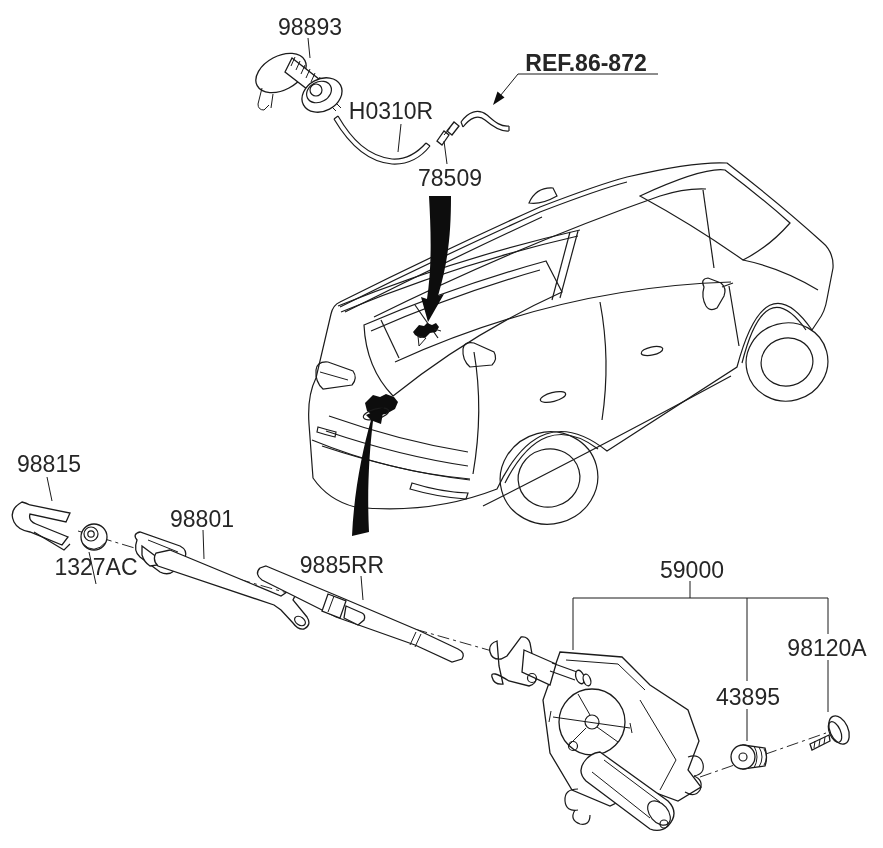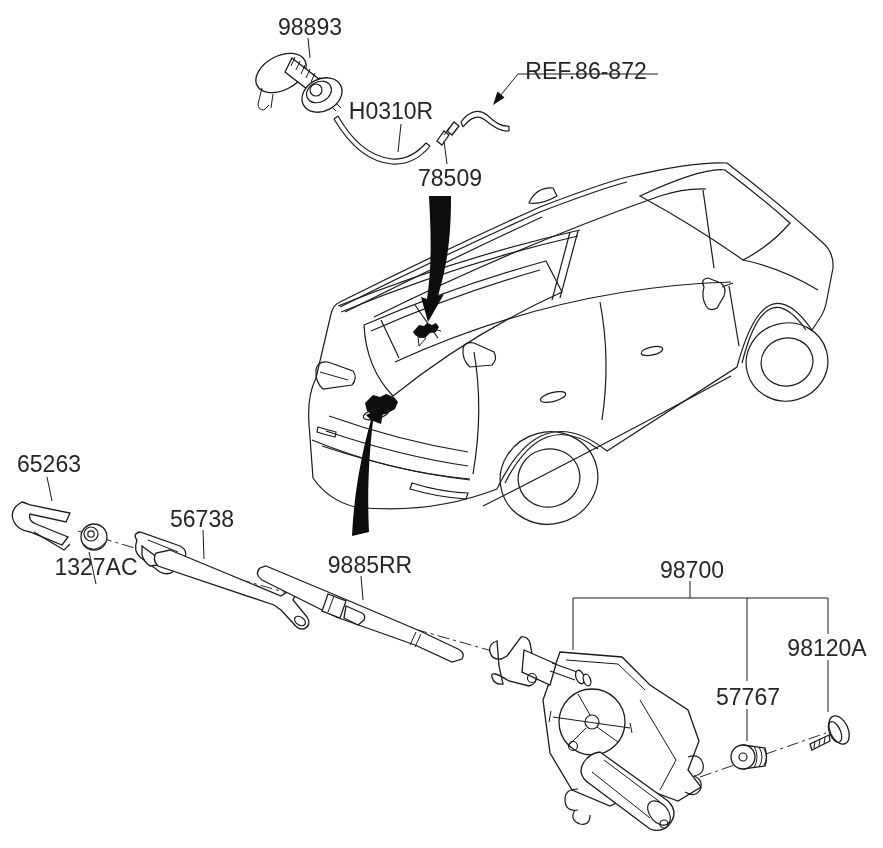--- a/index.html
+++ b/index.html
@@ -6,21 +6,21 @@
   .stage{
     position:relative;width:883px;height:848px;background:#ffffff;
     font-family:"Liberation Sans", sans-serif;overflow:hidden;text-align:center;
   }
   .stage svg{position:absolute;left:0;top:0;}
   .lbl{
     position:absolute;transform:translateX(-50%);
     font-size:23px;line-height:1.05;color:#262626;white-space:nowrap;
     cursor:pointer;
   }
-  .lbl.ref{font-weight:400;margin-top:8px;}
+  .lbl.ref{font-weight:700;}
   .ln{stroke:#1b1b1b;stroke-width:1.2;fill:none;}
   .thin{stroke:#1b1b1b;stroke-width:1;fill:none;}
   .wfill{fill:#ffffff;stroke:#1b1b1b;stroke-width:1.3;}
   .blk{fill:#0d0d0d;stroke:none;}
   .dashdot{stroke:#2a2a2a;stroke-width:1;fill:none;stroke-dasharray:12 4 3 4;}
 </style>
 </head>
 <body>
 
 <div class="stage">
@@ -225,21 +225,21 @@
     <path class="blk" d="M493,105 L504.5,97.4 L497.5,91.6 Z"></path>
 
     <path class="thin" d="M690,581 L690,598 M573,598 L828,598 M573,598 L573,650 M747,598 L747,681 M747,709 L747,741 M828,598 L828,634 M828,660 L828,712"></path>
   </g>
 </svg>
 
 <div class="lbl" style="left:310px;top:15px">98893</div>
 <div class="lbl" style="left:391px;top:99px">H0310R</div>
 <div class="lbl ref" style="left:586px;top:51px">REF.86-872</div>
 <div class="lbl" style="left:450px;top:166px">78509</div>
-<div class="lbl" style="left:49px;top:452px">65263</div>
-<div class="lbl" style="left:202px;top:507px">56738</div>
+<div class="lbl" style="left:49px;top:452px">98815</div>
+<div class="lbl" style="left:202px;top:507px">98801</div>
 <div class="lbl" style="left:96px;top:555px">1327AC</div>
-<div class="lbl" style="left:370px;top:553px">9885RR</div>
-<div class="lbl" style="left:692px;top:558px">98700</div>
+<div class="lbl" style="left:342px;top:553px">9885RR</div>
+<div class="lbl" style="left:692px;top:558px">59000</div>
 <div class="lbl" style="left:827px;top:636px">98120A</div>
-<div class="lbl" style="left:748px;top:685px">57767</div>
+<div class="lbl" style="left:748px;top:685px">43895</div>
 
 </div>
 
 </body></html>

